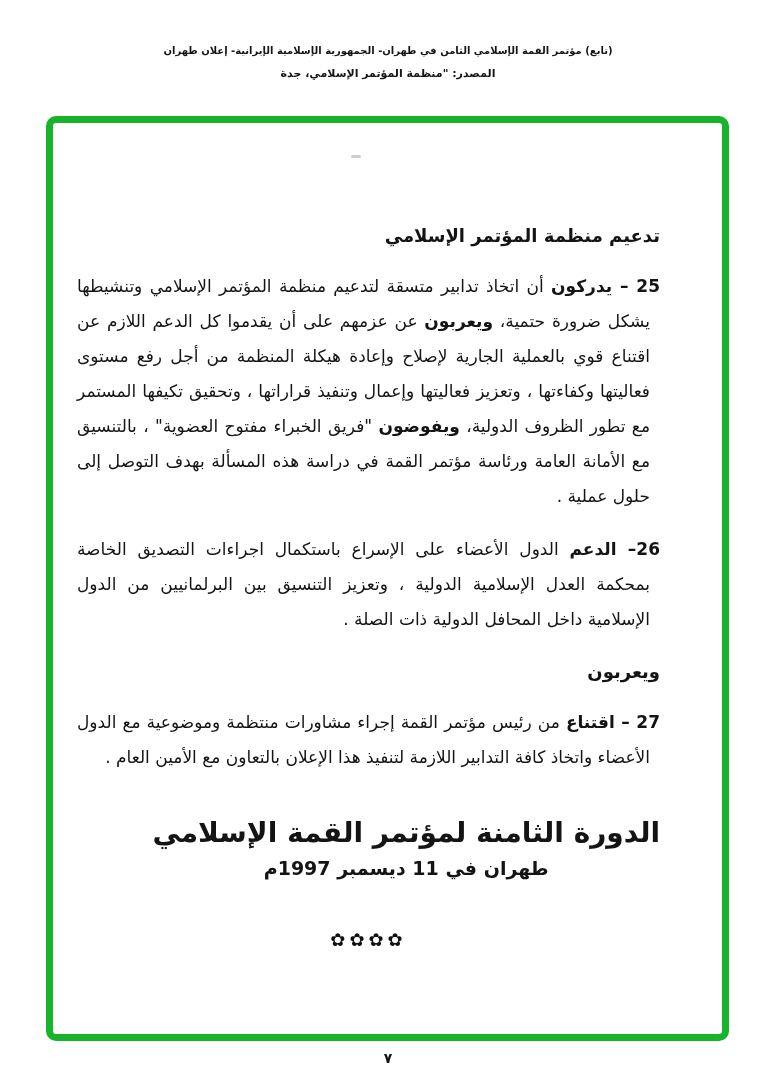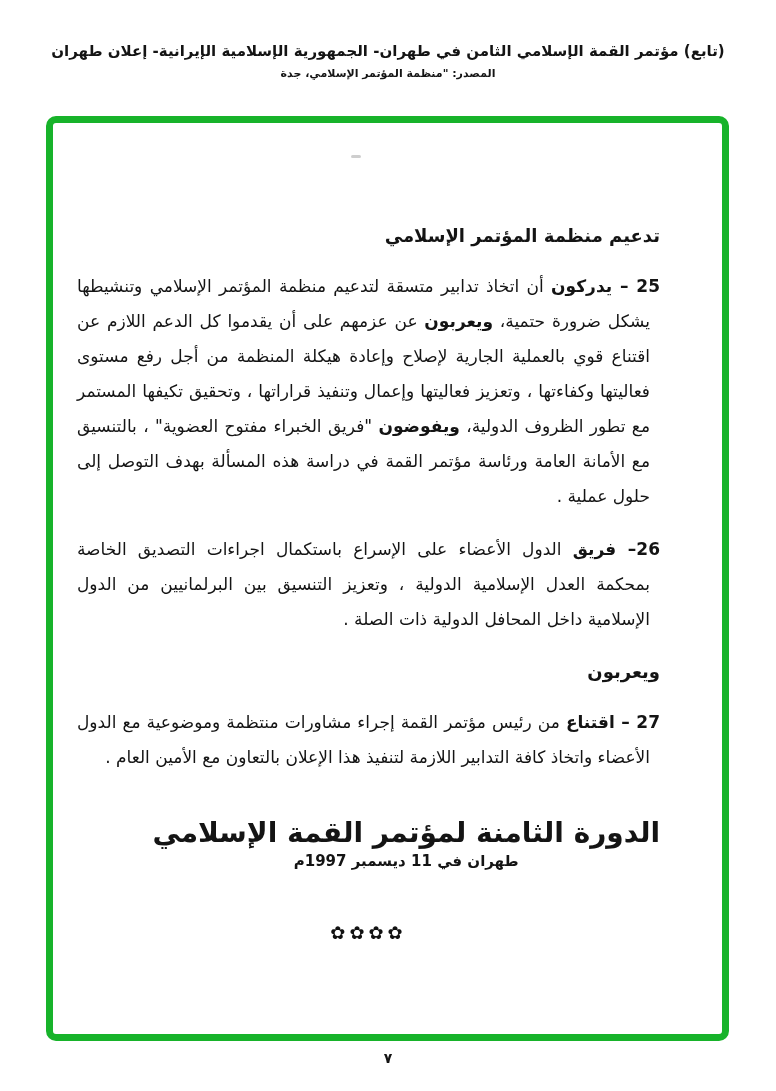--- a/index.html
+++ b/index.html
@@ -17,21 +17,21 @@
   }
   .page-header {
     position: absolute;
     top: 40px;
     left: 0;
     width: 776px;
     text-align: center;
     direction: rtl;
   }
   .page-header .line1 {
-    font-size: 15px;
+    font-size: 10px;
     font-weight: bold;
     line-height: 22px;
     letter-spacing: 0.2px;
   }
   .page-header .line2 {
     font-size: 11px;
     font-weight: bold;
     margin-top: 5px;
   }
   .doc-frame {
@@ -96,23 +96,23 @@
     margin-left: auto;
     text-align: center;
   }
   .closing-title {
     font-weight: bold;
     font-size: 28px;
     line-height: 28px;
   }
   .closing-date {
     font-weight: bold;
-    font-size: 15px;
+    font-size: 19px;
     line-height: 28px;
-    margin-top: 0;
+    margin-top: 7px;
   }
   .ornaments {
     margin-top: 40px;
     text-align: center;
     font-size: 18px;
     letter-spacing: 4px;
     color: #111111;
   }
   .page-number {
     position: absolute;
@@ -133,21 +133,21 @@
   <div class="line2">المصدر: "منظمة المؤتمر الإسلامي، جدة</div>
 </div>
 
 <div class="doc-frame">
   <div class="smudge"></div>
   <div class="doc-content">
 
     <div>
         <div class="section-heading">تدعيم منظمة المؤتمر الإسلامي</div>
         <p class="item"><span class="item-number">25 – </span><span class="bold">يدركون</span><span> أن اتخاذ تدابير متسقة لتدعيم منظمة المؤتمر الإسلامي وتنشيطها يشكل ضرورة حتمية، </span><span class="bold">ويعربون</span><span> عن عزمهم على أن يقدموا كل الدعم اللازم عن اقتناع قوي بالعملية الجارية لإصلاح وإعادة هيكلة المنظمة من أجل رفع مستوى فعاليتها وكفاءتها ، وتعزيز فعاليتها وإعمال وتنفيذ قراراتها ، وتحقيق تكيفها المستمر مع تطور الظروف الدولية، </span><span class="bold">ويفوضون</span><span> "فريق الخبراء مفتوح العضوية" ، بالتنسيق مع الأمانة العامة ورئاسة مؤتمر القمة في دراسة هذه المسألة بهدف التوصل إلى حلول عملية .</span></p>
-        <p class="item"><span class="item-number">26– </span><span class="bold">فريق</span><span> الدول الأعضاء على الإسراع باستكمال اجراءات التصديق الخاصة بمحكمة العدل الإسلامية الدولية ، وتعزيز التنسيق بين البرلمانيين من الدول الإسلامية داخل المحافل الدولية ذات الصلة .</span></p>
+        <p class="item"><span class="item-number">26– </span><span class="bold">الدعم</span><span> الدول الأعضاء على الإسراع باستكمال اجراءات التصديق الخاصة بمحكمة العدل الإسلامية الدولية ، وتعزيز التنسيق بين البرلمانيين من الدول الإسلامية داخل المحافل الدولية ذات الصلة .</span></p>
         <div class="section-heading">ويعربون</div>
         <p class="item"><span class="item-number">27 – </span><span class="bold">اقتناع</span><span> من رئيس مؤتمر القمة إجراء مشاورات منتظمة وموضوعية مع الدول الأعضاء واتخاذ كافة التدابير اللازمة لتنفيذ هذا الإعلان بالتعاون مع الأمين العام .</span></p>
       </div>
     <div class="closing-block">
       <div class="closing-title">الدورة الثامنة لمؤتمر القمة الإسلامي</div>
       <div class="closing-date">طهران في 11 ديسمبر 1997م</div>
     </div>
     <div class="ornaments">✿✿✿✿</div>
   </div>
 </div>

